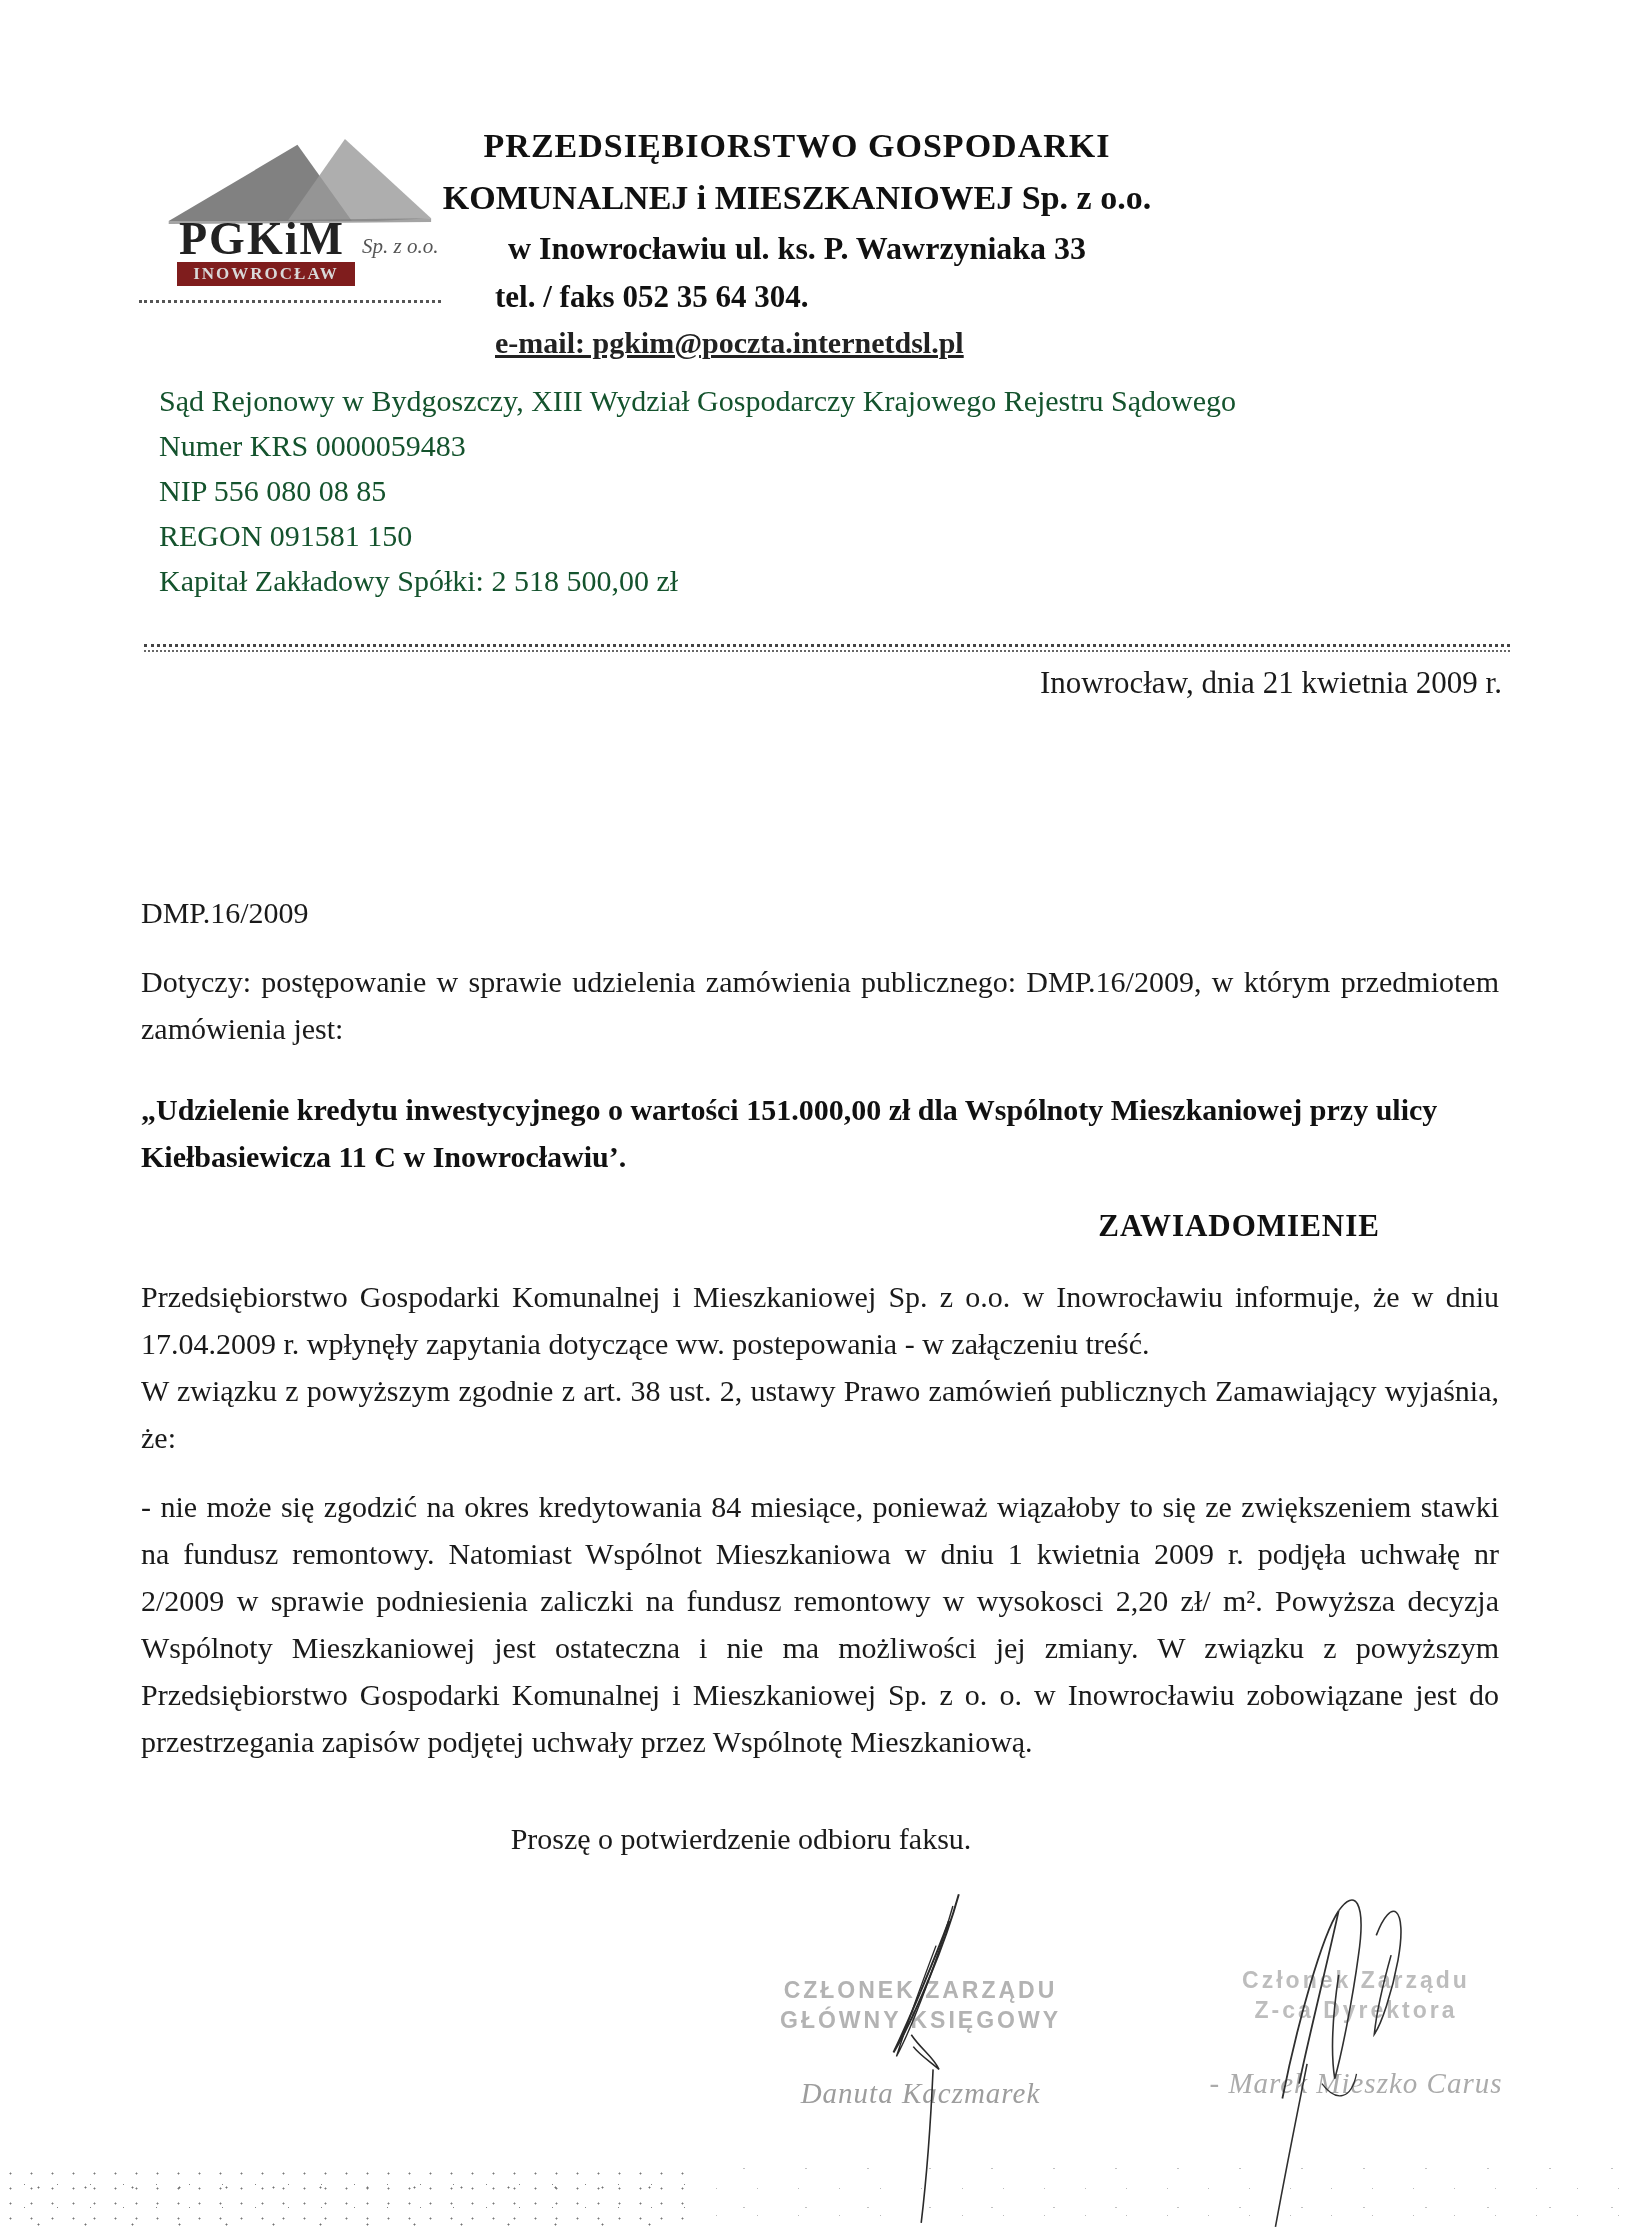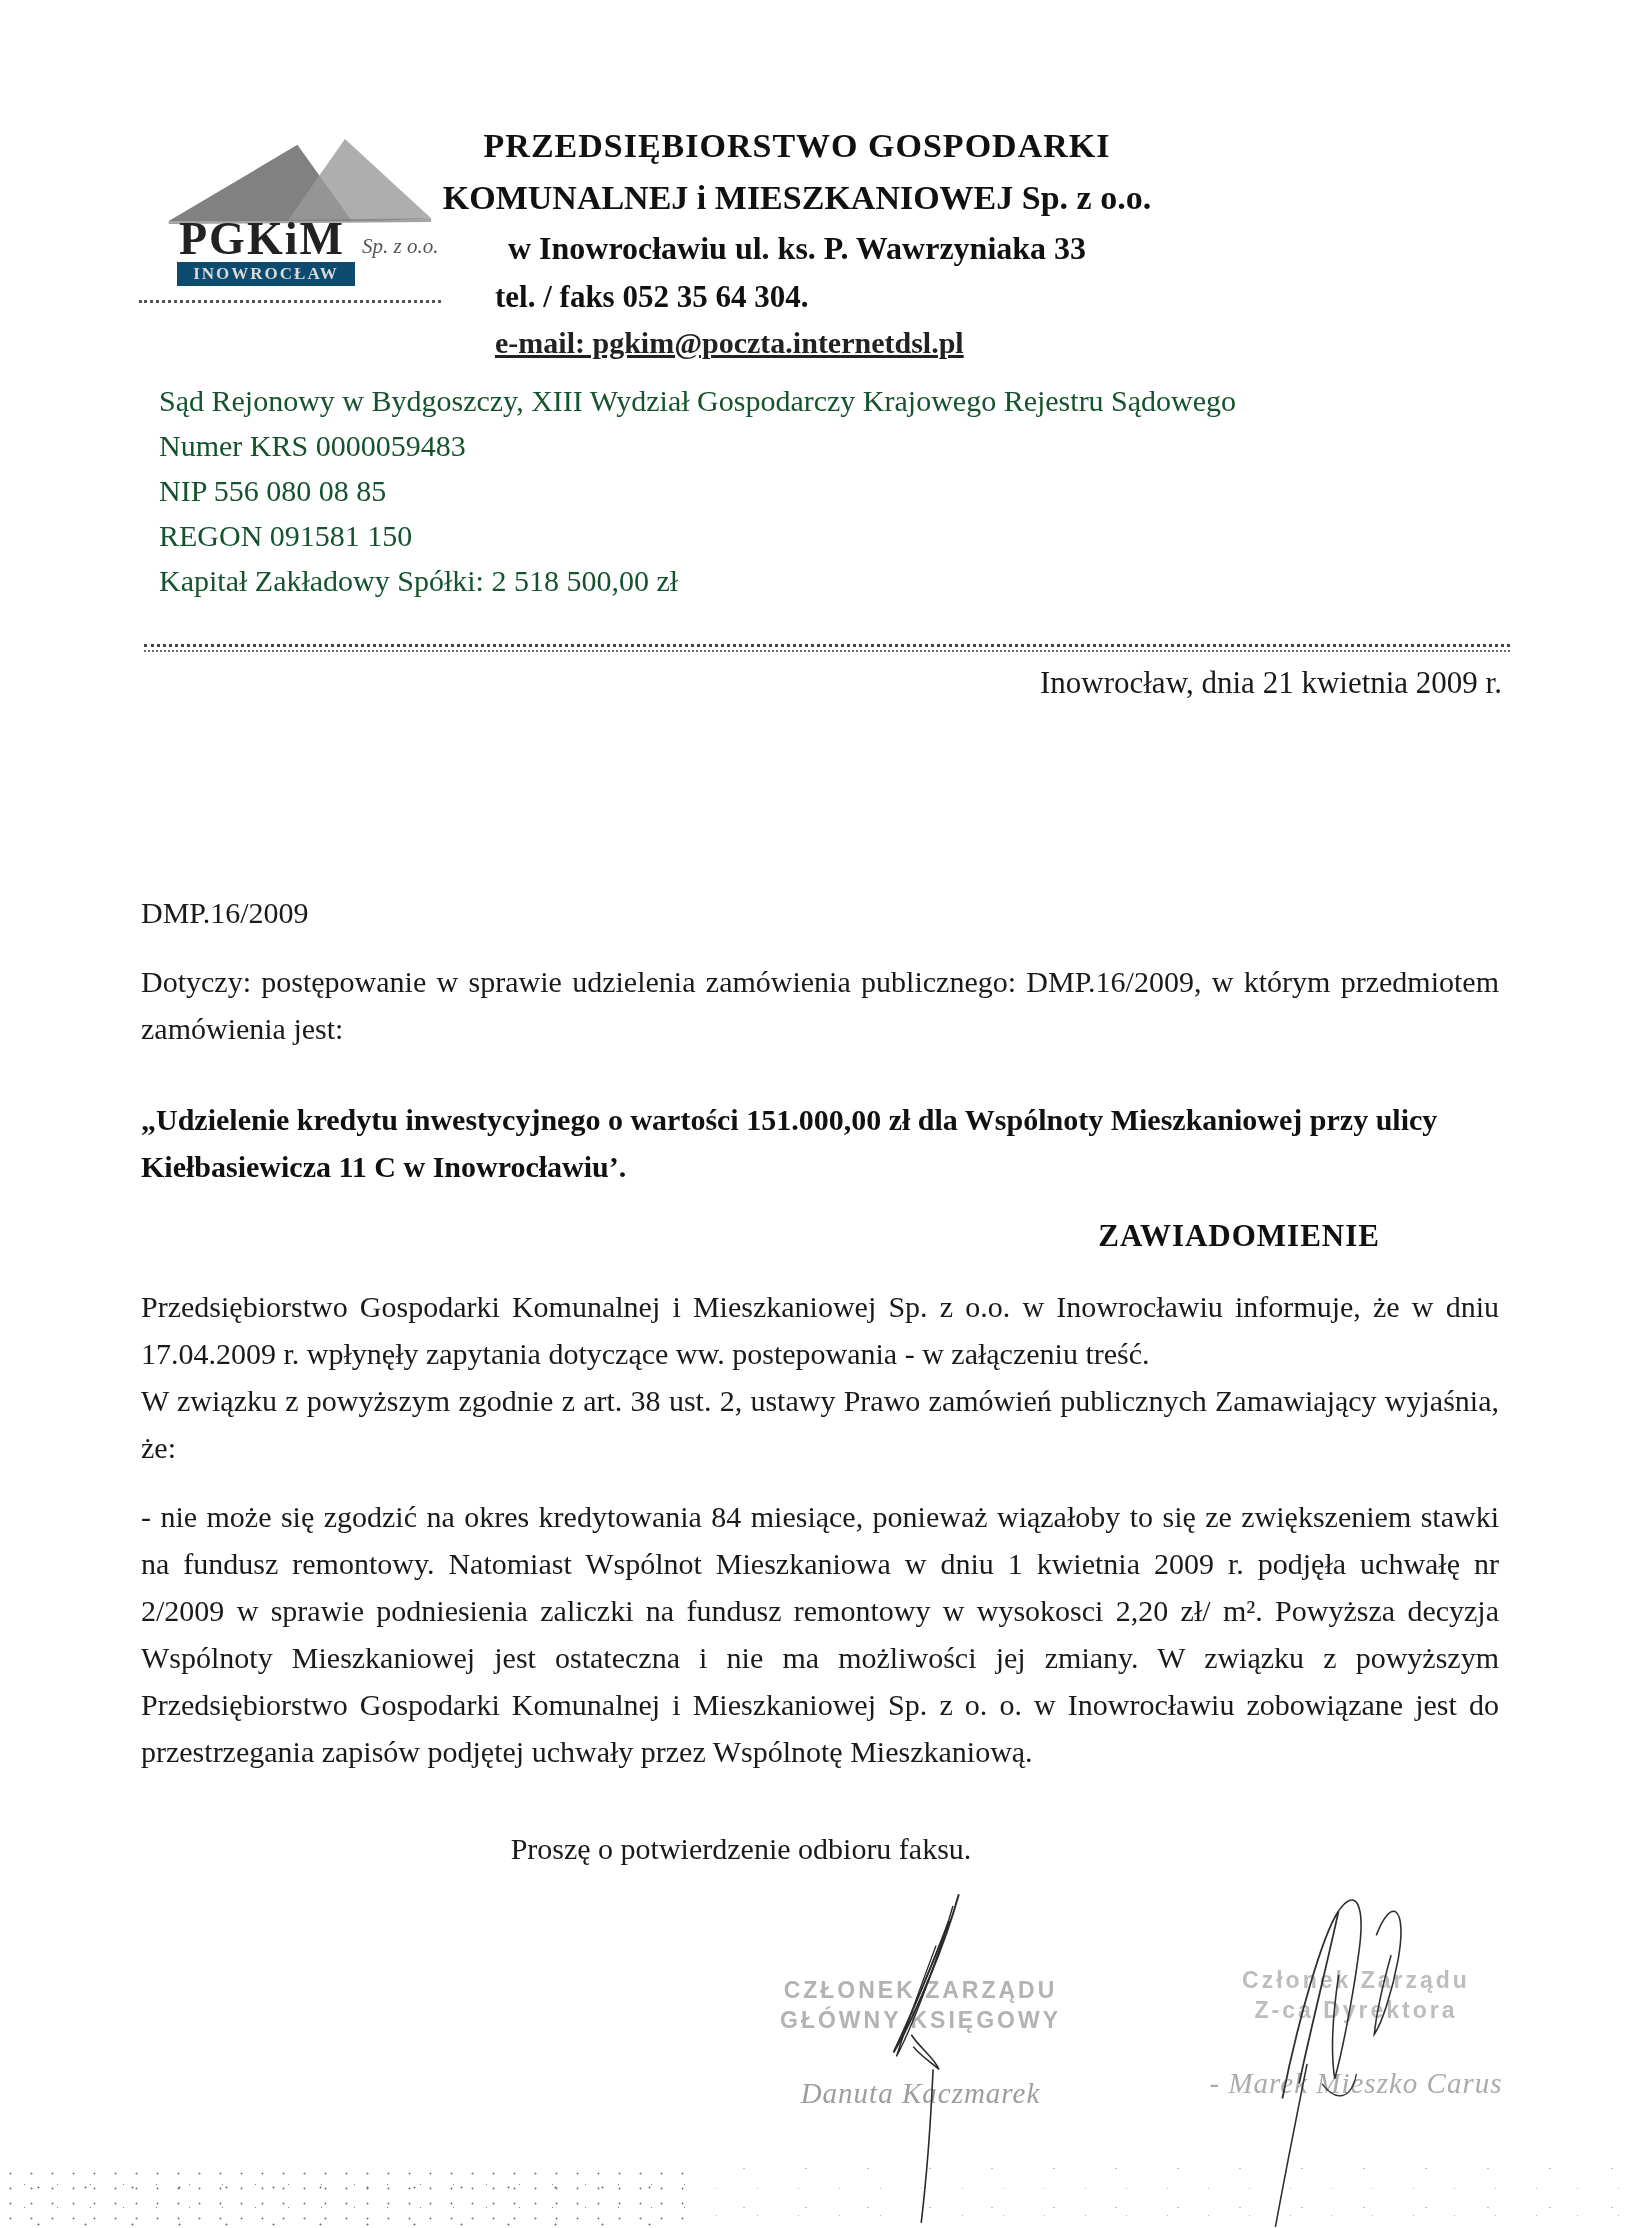--- a/index.html
+++ b/index.html
@@ -9,21 +9,21 @@
     margin:0 auto;
   }
   
   .logo{position:absolute; left:139px; top:127px; width:302px; height:173px;
         border-bottom:3px dotted #555;}
   .logo svg{position:absolute; left:0; top:0;}
   .logo-acronym{position:absolute; left:40px; top:85px; font-size:46px; font-weight:bold;
         letter-spacing:2px; color:#222; filter:blur(0.4px);}
   .logo-suffix{position:absolute; left:223px; top:107px; font-size:21px; font-style:italic;
         color:#555; filter:blur(0.5px);}
-  .logo-city{position:absolute; left:38px; top:135px; width:178px; background:#0c4a6e;
+  .logo-city{position:absolute; left:38px; top:135px; width:178px; background:#7f1d1d;
         color:#d9d9d9; font-size:17px; font-weight:bold; text-align:center;
         letter-spacing:2px; padding:2px 0; filter:blur(0.6px);}
   .head{position:absolute; left:416px; top:127px; width:762px;}
   .head-line1,.head-line2,.head-line3{font-weight:bold; text-align:center; color:#111;
         filter:blur(0.3px);}
   .head-line1{font-size:34px; letter-spacing:1px;}
   .head-line2{font-size:34px; margin-top:14px;}
   .head-line3{font-size:32px; margin-top:13px;}
   .head-phone{font-size:31px; font-weight:bold; margin-top:12px; padding-left:79px;
         color:#111; filter:blur(0.3px);}
@@ -34,21 +34,21 @@
   .registry .acct-no{margin-left:54px;}
   .sep{position:absolute; left:144px; top:644px; width:1366px;}
   .sep .d1{height:0; border-top:3px dotted #444;}
   .sep .d2{height:0; border-top:2px dotted #666; margin-top:3px;}
   .dateline{position:absolute; top:665px; right:145px; font-size:31px; color:#1a1a1a;}
   
   .bodytext{position:absolute; left:141px; top:889px; width:1358px; font-size:30px;
         line-height:47px; color:#1a1a1a;}
   .ref{margin:0 0 22px 0;}
   .para{ text-align:justify; text-align-last:left; margin:0;}
-  .subject{margin-bottom:44px;}
+  .subject{margin-bottom:34px;}
   .quote{font-weight:bold; color:#111; margin-bottom:22px; text-align:left;}
   .heading{font-weight:bold; text-align:right; font-size:31px; letter-spacing:1px;
         margin:4px 119px 24px 0; color:#111;}
   .p-main{margin-top:22px;}
   .closing{text-align:center; margin:50px 158px 0 0;}
   
   .sig-block{position:absolute; color:#a9a9a9;}
   .sig-left{left:752px; top:1975px; width:337px; text-align:center;}
   .sig-right{left:1168px; top:1965px; width:376px; text-align:center;}
   .stamp{font-family:"Liberation Sans", sans-serif; font-weight:bold; font-size:23px;

